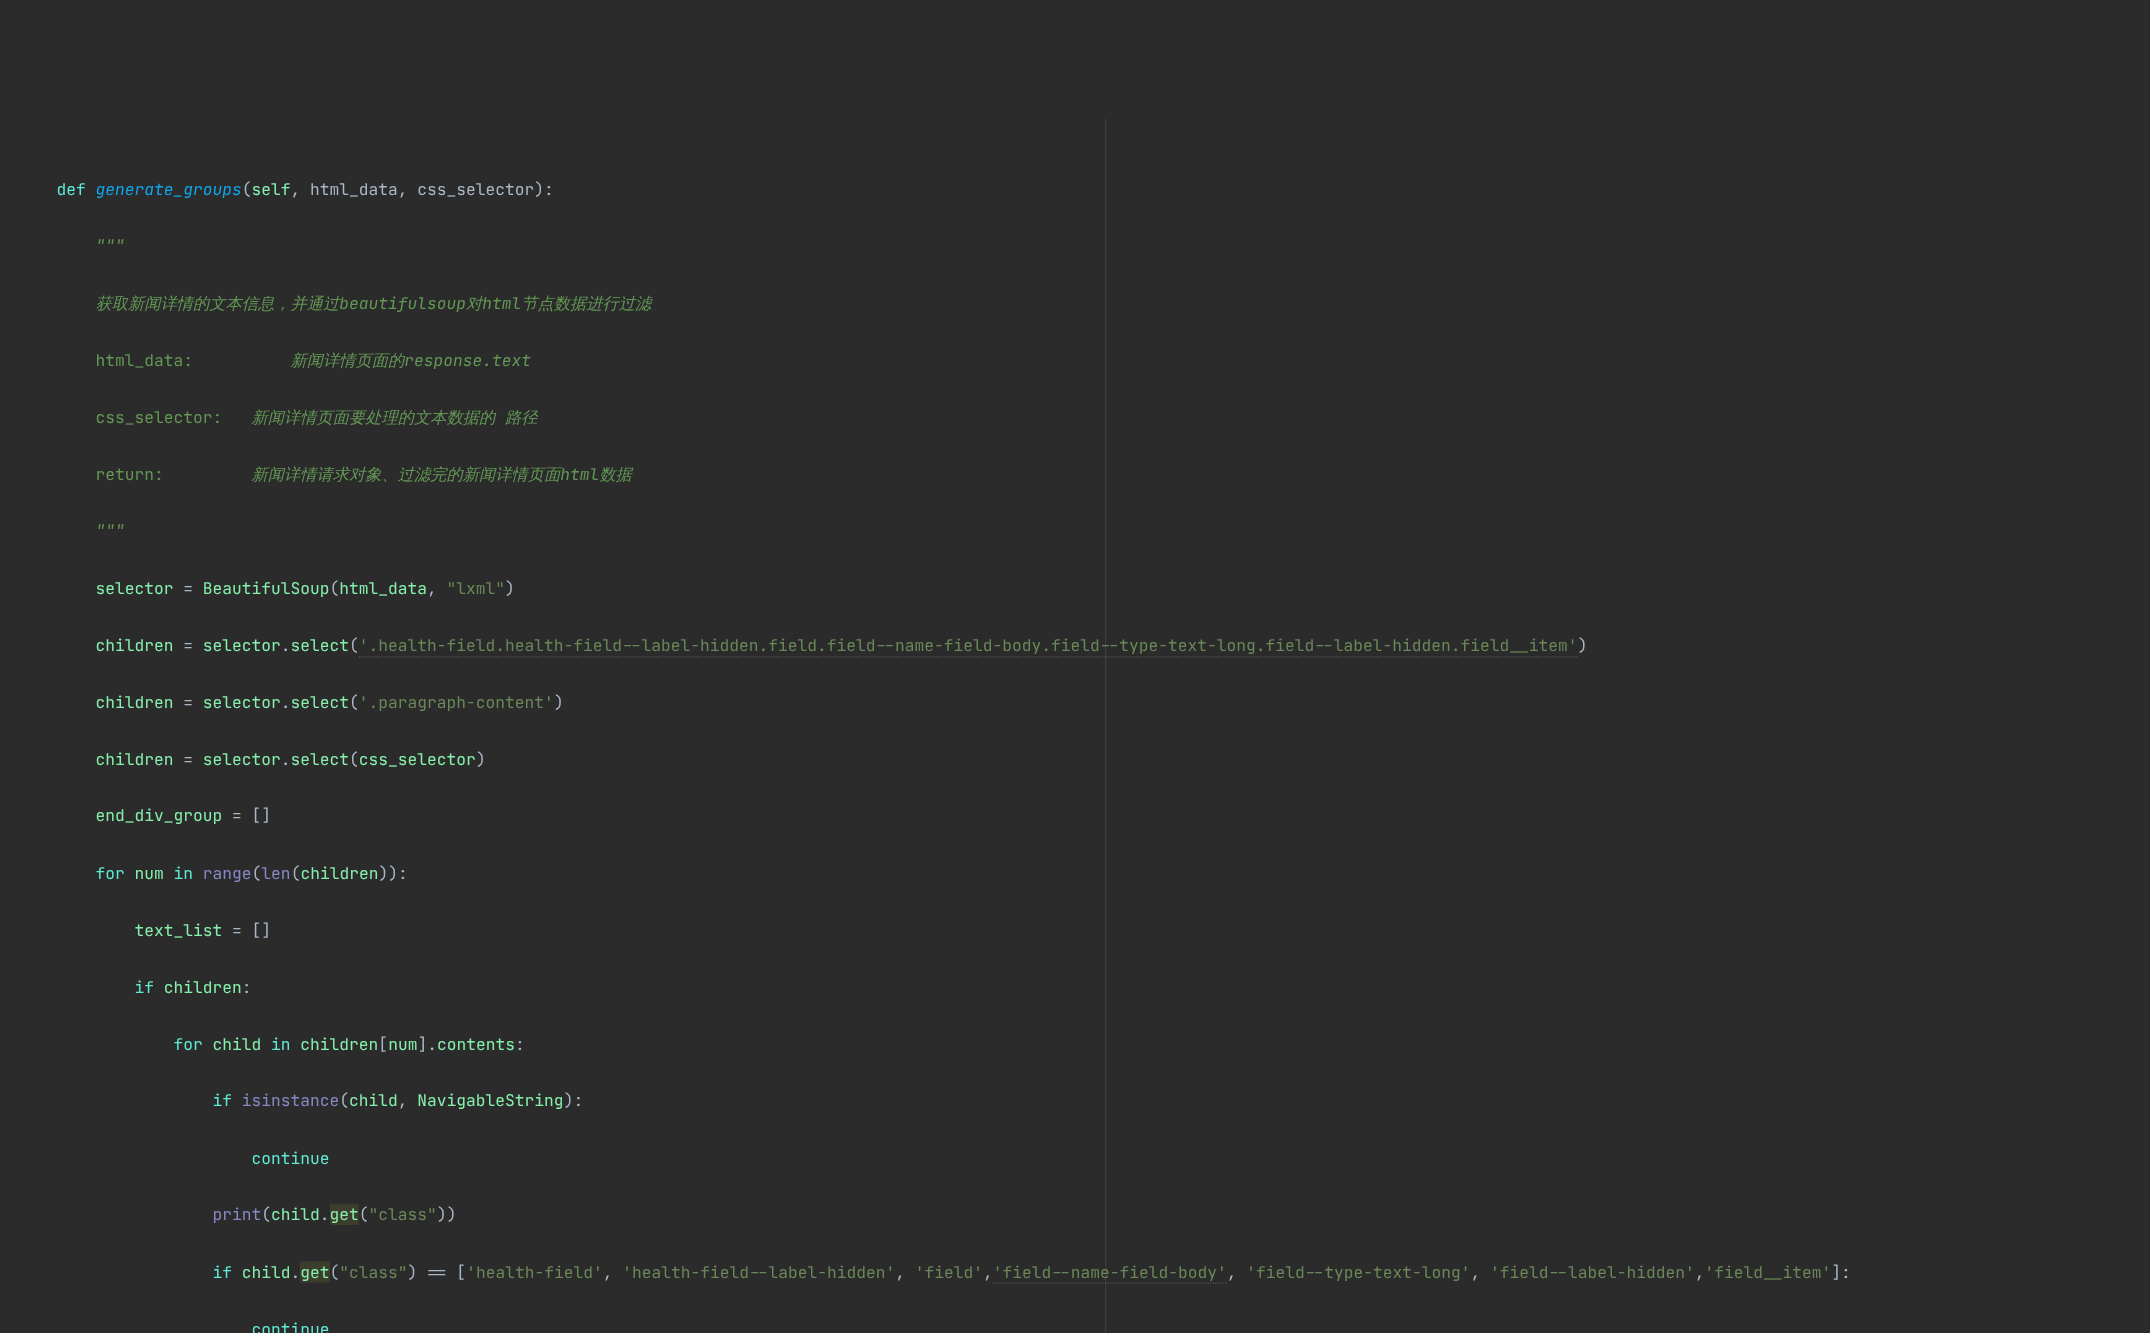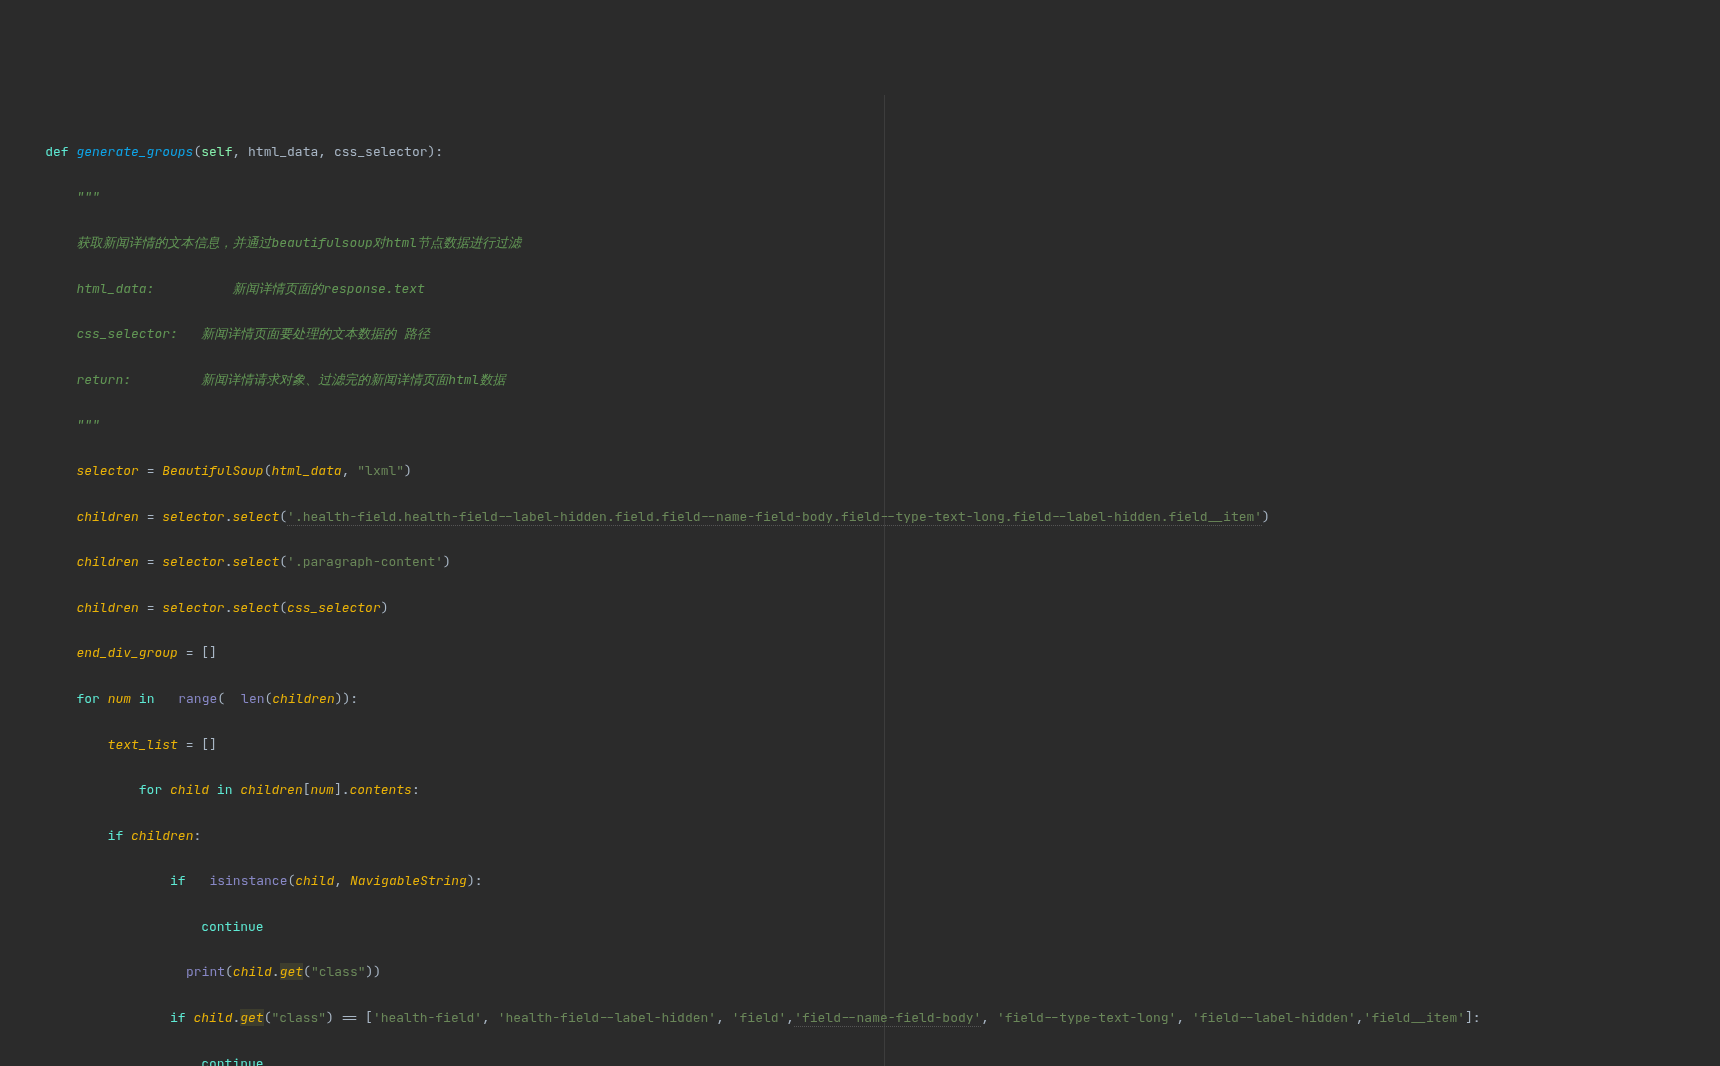--- a/index.html
+++ b/index.html
@@ -30,23 +30,23 @@
     position: relative;
     z-index: 1;
     height: 22.8px;
   }
   .kw { color: #5eead4; }
   .fn { color: #0ea5e9; font-style: italic; }
   .self { color: #86efac; }
   .param { color: #a9b7c6; }
   .str { color: #6a8759; }
   .doc { color: #629755; font-style: italic; }
-  .dockey { color: #629755; font-style: italic; }
-  .builtin { color: #8888c6; margin-left: 16px; }
-  .ident { color: #eab308; font-style: italic; }
+  .dockey { color: #629755; }
+  .builtin { color: #8888c6; }
+  .ident { color: #86efac; }
   .op { color: #a9b7c6; }
   .punc { color: #a9b7c6; }
   .hl { background: #3d3d2e; }
   .underline { border-bottom: 1px dotted #555; }
 </style>
 </head>
 <body>
 
 
 
@@ -59,22 +59,22 @@
 <div class="line">        <span class="dockey">css_selector:</span>   <span class="doc">新闻详情页面要处理的文本数据的 路径</span></div>
 <div class="line">        <span class="dockey">return:</span>         <span class="doc">新闻详情请求对象、过滤完的新闻详情页面html数据</span></div>
 <div class="line">        <span class="doc">"""</span></div>
 <div class="line">        <span class="ident">selector</span> <span class="op">=</span> <span class="ident">BeautifulSoup</span><span class="punc">(</span><span class="ident">html_data</span><span class="punc">, </span><span class="str">"lxml"</span><span class="punc">)</span></div>
 <div class="line">        <span class="ident">children</span> <span class="op">=</span> <span class="ident">selector</span><span class="punc">.</span><span class="ident">select</span><span class="punc">(</span><span class="str underline">'.health-field.health-field--label-hidden.field.field--name-field-body.field--type-text-long.field--label-hidden.field__item'</span><span class="punc">)</span></div>
 <div class="line">        <span class="ident">children</span> <span class="op">=</span> <span class="ident">selector</span><span class="punc">.</span><span class="ident">select</span><span class="punc">(</span><span class="str">'.paragraph-content'</span><span class="punc">)</span></div>
 <div class="line">        <span class="ident">children</span> <span class="op">=</span> <span class="ident">selector</span><span class="punc">.</span><span class="ident">select</span><span class="punc">(</span><span class="ident">css_selector</span><span class="punc">)</span></div>
 <div class="line">        <span class="ident">end_div_group</span> <span class="op">=</span> <span class="punc">[]</span></div>
 <div class="line">        <span class="kw">for</span> <span class="ident">num</span> <span class="kw">in</span> <span class="builtin">range</span><span class="punc">(</span><span class="builtin">len</span><span class="punc">(</span><span class="ident">children</span><span class="punc">)):</span></div>
 <div class="line">            <span class="ident">text_list</span> <span class="op">=</span> <span class="punc">[]</span></div>
+<div class="line">            <span class="kw">if</span> <span class="ident">children</span><span class="punc">:</span></div>
 <div class="line">                <span class="kw">for</span> <span class="ident">child</span> <span class="kw">in</span> <span class="ident">children</span><span class="punc">[</span><span class="ident">num</span><span class="punc">].</span><span class="ident">contents</span><span class="punc">:</span></div>
-<div class="line">            <span class="kw">if</span> <span class="ident">children</span><span class="punc">:</span></div>
 <div class="line">                    <span class="kw">if</span> <span class="builtin">isinstance</span><span class="punc">(</span><span class="ident">child</span><span class="punc">, </span><span class="ident">NavigableString</span><span class="punc">):</span></div>
 <div class="line">                        <span class="kw">continue</span></div>
 <div class="line">                    <span class="builtin">print</span><span class="punc">(</span><span class="ident">child</span><span class="punc">.</span><span class="ident hl">get</span><span class="punc">(</span><span class="str">"class"</span><span class="punc">))</span></div>
 <div class="line">                    <span class="kw">if</span> <span class="ident">child</span><span class="punc">.</span><span class="ident hl">get</span><span class="punc">(</span><span class="str">"class"</span><span class="punc">) == [</span><span class="str">'health-field'</span><span class="punc">, </span><span class="str">'health-field--label-hidden'</span><span class="punc">, </span><span class="str">'field'</span><span class="punc">,</span><span class="str underline">'field--name-field-body'</span><span class="punc">, </span><span class="str">'field--type-text-long'</span><span class="punc">, </span><span class="str">'field--label-hidden'</span><span class="punc">,</span><span class="str">'field__item'</span><span class="punc">]:</span></div>
 <div class="line">                        <span class="kw">continue</span></div>
 
 
 
 
 

